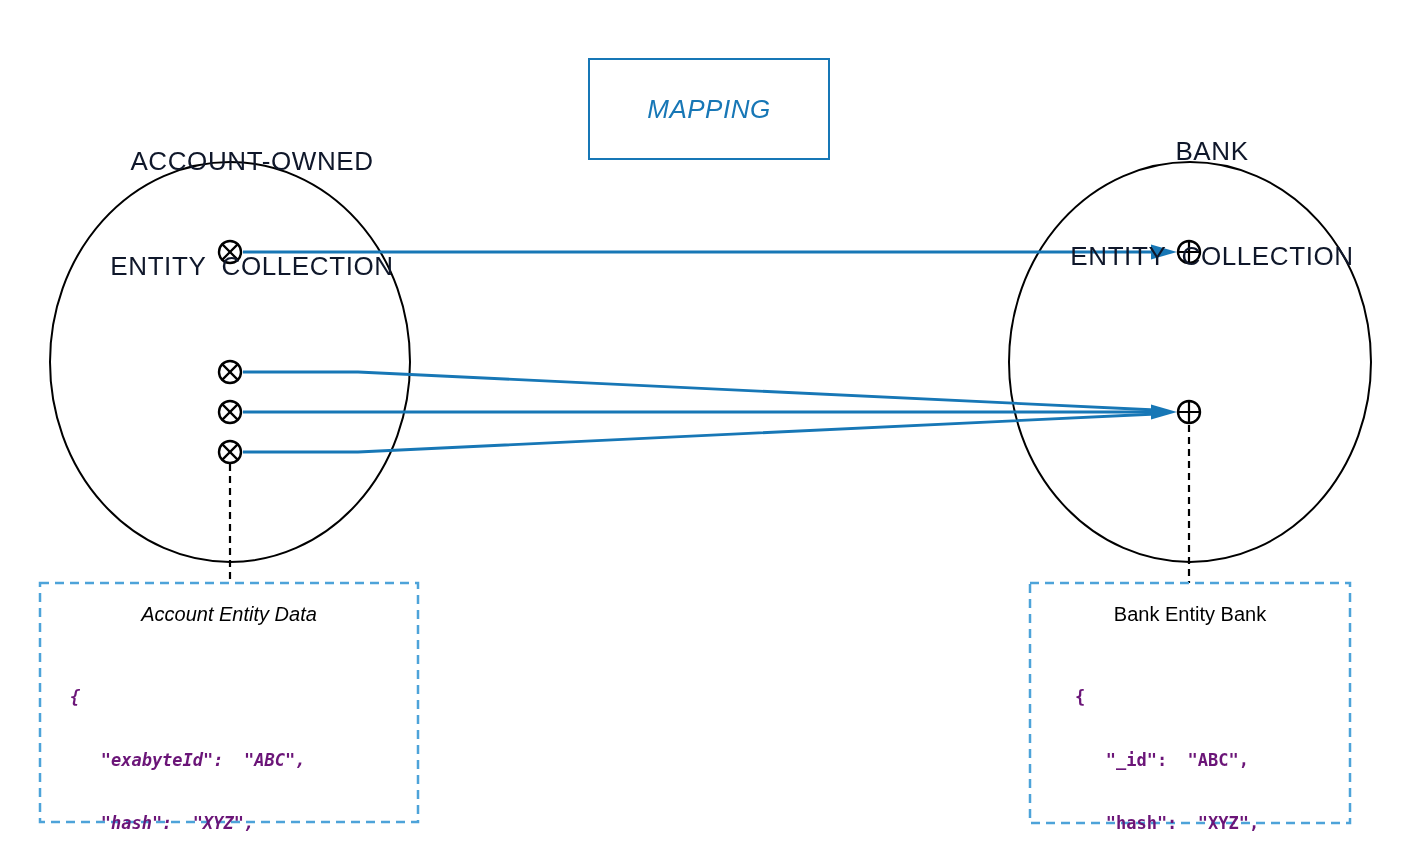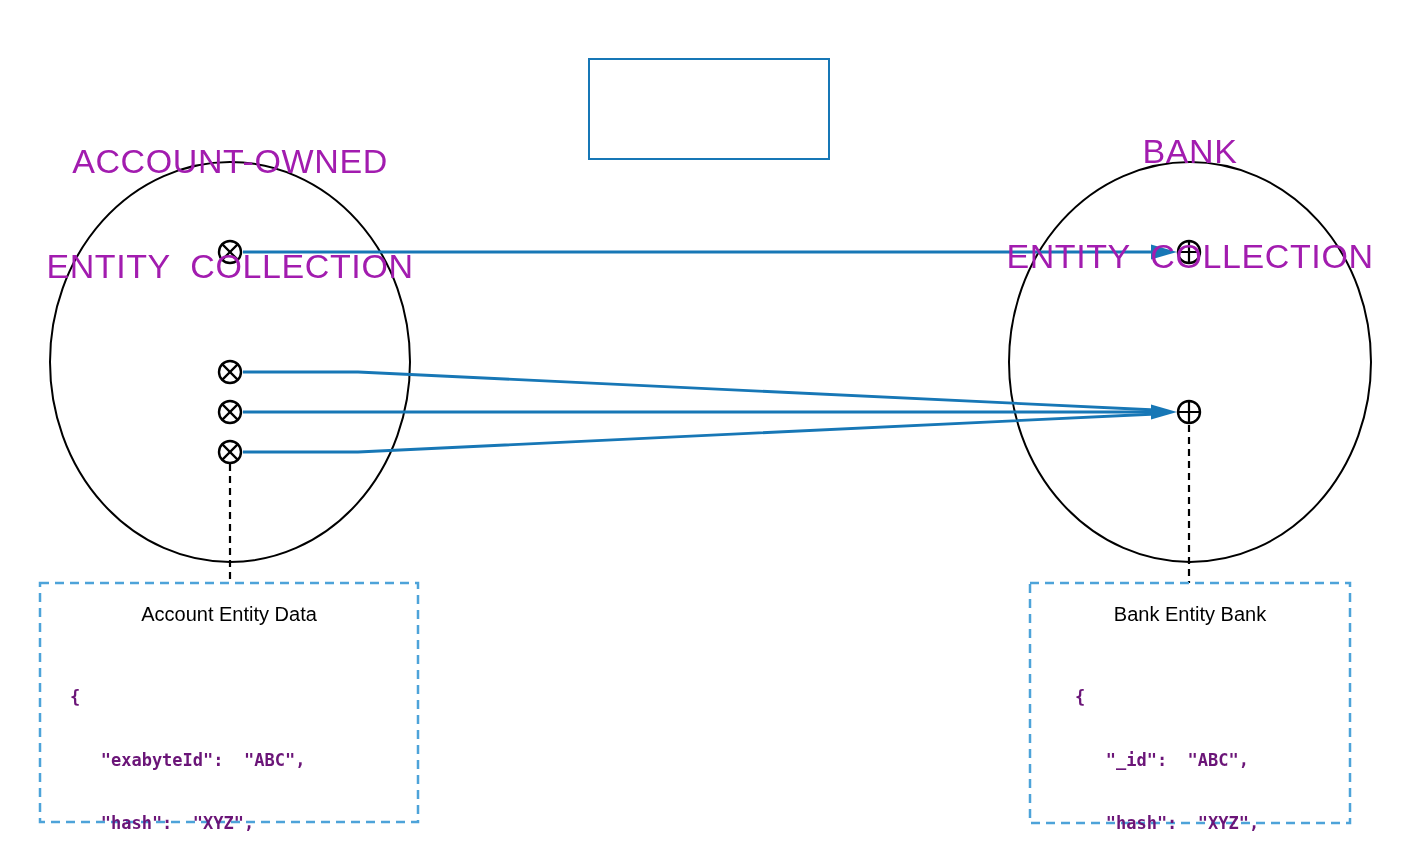--- a/index.html
+++ b/index.html
@@ -16,45 +16,46 @@
   .sym-circle{fill:#ffffff;stroke:#000000;stroke-width:2.4;}
   .sym-line{stroke:#000000;stroke-width:2.2;stroke-linecap:round;}
   .blue-line{stroke:#1777b6;stroke-width:2.8;fill:none;stroke-linejoin:round;}
   .blue-head{fill:#1777b6;stroke:none;}
   .dash-line{stroke:#000000;stroke-width:2.2;stroke-dasharray:7 5;fill:none;}
   .dash-rect{fill:none;stroke:#4da3d9;stroke-width:2.5;stroke-dasharray:9 6;}
 
   .collection-title{
     position:absolute;
     text-align:center;
-    color:#a21caf;
-    font-size:34px;
+    color:#0f172a;
+    font-size:26px;
     line-height:35px;
     letter-spacing:0.6px;
     white-space:pre;
+    padding-left:22px;
   }
   #title-left{left:0px;top:74px;width:460px;}
   #title-right{left:990px;top:64px;width:400px;}
 
   #mapping-box{
     position:absolute;
     left:588px;top:58px;
     width:238px;height:98px;
     border:2px solid #1777b6;
     color:#1777b6;
     font-size:26px;
     font-style:italic;
     letter-spacing:0.5px;
     text-align:center;
     display:flex;flex-direction:column;justify-content:center;
     line-height:37px;
   }
 
   .data-box{position:absolute;}
-  #data-box-left{left:40px;top:583px;width:378px;height:239px;}
+  #data-box-left{left:40px;top:583px;width:378px;height:239px;font-style:italic;}
   #data-box-right{left:1030px;top:583px;width:320px;height:240px;}
   .data-box-title{
     position:absolute;top:20px;left:0;width:100%;
     text-align:center;
     font-size:20px;color:#000000;
   }
   .code-block{
     position:absolute;top:62px;
     font-family:"DejaVu Sans Mono", monospace;
     font-weight:bold;
@@ -129,20 +130,21 @@
     <div>ACCOUNT-OWNED</div>
     <div>ENTITY  COLLECTION</div>
   </div>
 
   <div id="title-right" class="collection-title">
     <div>BANK</div>
     <div>ENTITY  COLLECTION</div>
   </div>
 
   <div id="mapping-box">
+    <div>MAPPING</div>
   </div>
 
   <div id="data-box-left" class="data-box">
     <div class="data-box-title">Account Entity Data</div>
     <div class="code-block">
       <div>{</div>
       <div>   "exabyteId":  "ABC",</div>
       <div>   "hash":  "XYZ",</div>
       
       

